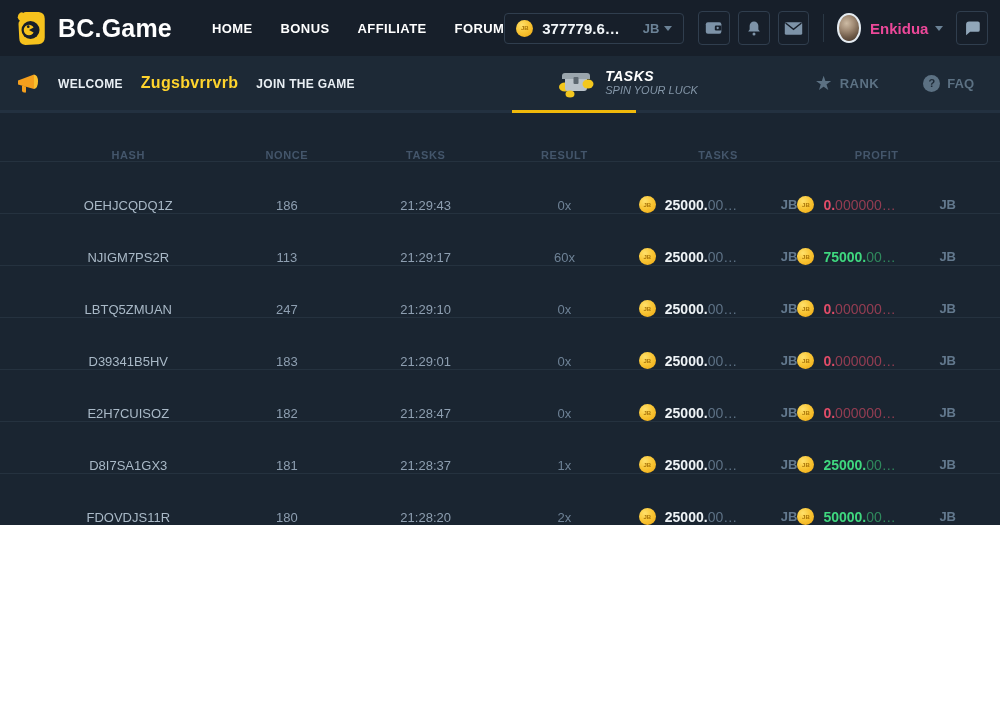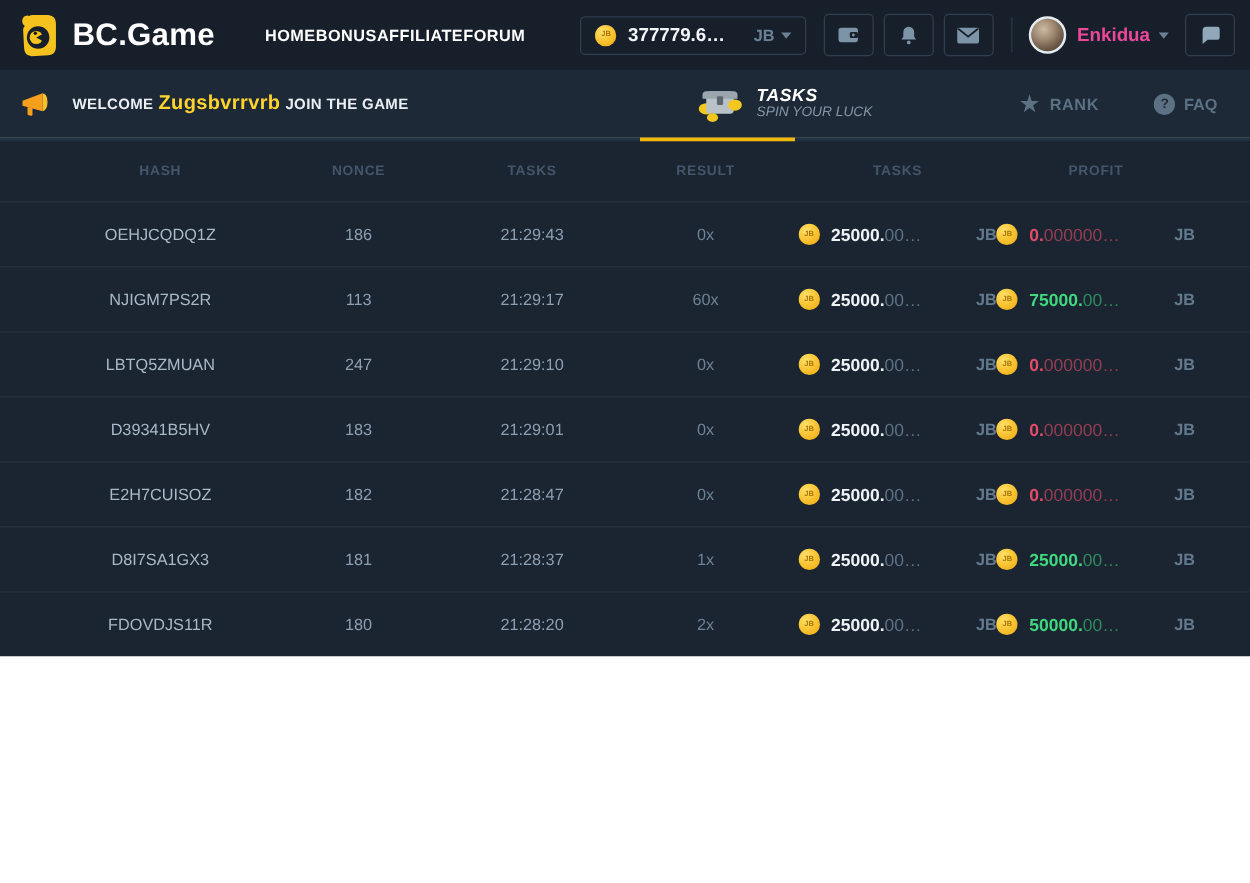--- a/index.html
+++ b/index.html
@@ -2,21 +2,21 @@
 <html><head>
 <meta charset="utf-8">
 <style>
   html,body{margin:0;padding:0;background:#fff;}
   .screen{width:1000px;height:585px;position:relative;overflow:hidden;background:#ffffff;
           font-family:"Liberation Sans",sans-serif;-webkit-font-smoothing:antialiased;}
   
   .topbar{height:56px;background:#171f2a;display:flex;align-items:center;padding:0 12px 0 14px;box-sizing:border-box;}
   .logo{display:flex;align-items:center;gap:11px;cursor:pointer;}
   .logo-text{color:#fff;font-size:25px;font-weight:bold;letter-spacing:.2px;}
-  .nav{display:flex;align-items:center;margin-left:40px;}
+  .nav{display:flex;align-items:center;gap:28px;margin-left:40px;}
   .nav-item{color:#fff;font-size:13px;font-weight:bold;letter-spacing:.4px;position:relative;
             display:flex;align-items:center;gap:5px;cursor:pointer;height:56px;}
   .nav-item.active{color:#f8c021;}
   .nav-item.active::after{content:"";position:absolute;left:-3px;right:-3px;bottom:3px;height:3px;
             background:#f0b90b;border-radius:2px;}
   .chev{width:0;height:0;border-left:4px solid transparent;border-right:4px solid transparent;
         border-top:5px solid #6b8296;display:inline-block;}
   .nav-item.active .chev{border-top-color:#f8c021;}
   .tb-spacer{flex:1;}
   .balance-box{display:flex;align-items:center;border:1px solid #303e4e;border-radius:4px;
@@ -25,36 +25,36 @@
   .balance-cur{color:#6b8296;font-size:13px;font-weight:bold;display:flex;align-items:center;gap:5px;}
   .icon-btn{width:38px;height:32px;border:1px solid #303e4e;border-radius:4px;display:flex;
             align-items:center;justify-content:center;margin-right:8px;cursor:pointer;background:transparent;}
   .tb-sep{width:1px;height:28px;background:#2a3845;margin:0 13px 0 6px;}
   .avatar{width:30px;height:30px;border-radius:50%;border:2px solid #e4ebf1;box-sizing:border-box;
           background:radial-gradient(circle at 38% 32%, #cdbba4 0%, #a08a74 35%, #6f5b49 65%, #3e3127 100%);cursor:pointer;}
   .username{color:#ec4899;font-size:15px;font-weight:bold;margin:0 7px 0 9px;cursor:pointer;}
   .user-chev{margin-right:13px;}
   
   .welcomebar{height:54px;background:#1d2936;display:flex;align-items:center;padding:0 26px 0 16px;box-sizing:border-box;}
-  .wm-text{margin-left:16px;color:#e9eff4;font-size:12px;font-weight:bold;letter-spacing:.3px;display:flex;align-items:baseline;gap:4px;}
+  .wm-text{margin-left:16px;color:#e9eff4;font-size:12px;font-weight:bold;letter-spacing:.3px;display:flex;align-items:baseline;gap:18px;}
   .wm-user{color:#ffd42d;font-size:16px;font-weight:bold;}
   .wb-spacer{flex:1;}
   .tasks{display:flex;align-items:center;gap:10px;margin-right:118px;cursor:pointer;}
   .tasks-title{color:#fff;font-size:14px;font-weight:bold;font-style:italic;letter-spacing:.5px;line-height:15px;}
   .tasks-sub{color:#8496a8;font-size:11px;font-style:italic;line-height:13px;}
   .rank{display:flex;align-items:center;gap:8px;color:#5c7183;font-size:13px;font-weight:bold;
         letter-spacing:.5px;margin-right:44px;cursor:pointer;}
   .star{font-size:17px;line-height:17px;color:#5c7183;}
   .faq{display:flex;align-items:center;gap:7px;color:#5c7183;font-size:13px;font-weight:bold;cursor:pointer;}
   .qmark{width:17px;height:17px;border-radius:50%;background:#5c7183;color:#1d2936;font-size:11px;
          font-weight:bold;display:flex;align-items:center;justify-content:center;}
   
   .panel{background:#1a2531;border-top:3px solid #233140;position:relative;height:415px;box-sizing:border-box;}
   .tab-indicator{position:absolute;top:-3px;left:512px;width:124px;height:3px;background:#f0b90b;}
-  .thead,.trow{display:flex;align-items:center;padding:0 44px;box-sizing:border-box;}
+  .thead,.trow{display:flex;align-items:flex-end;padding:0 44px;box-sizing:border-box;}
   .thead{height:48px;}
   .trow{height:52px;border-top:1px solid rgba(140,165,190,0.10);cursor:pointer;}
   .th{font-size:11px;font-weight:bold;color:#44566b;letter-spacing:.6px;text-align:center;}
   .c{text-align:center;font-size:13px;}
   .col1{width:170px;} .col2{width:150px;} .col3{width:130px;} .col4{width:150px;}
   .col5{width:160px;} .col6{width:160px;}
   .hash{color:#a9b9c7;}
   .nonce,.time{color:#8e9fb1;}
   .result{color:#6e8296;}
   .money{display:flex;align-items:center;text-align:left;}

